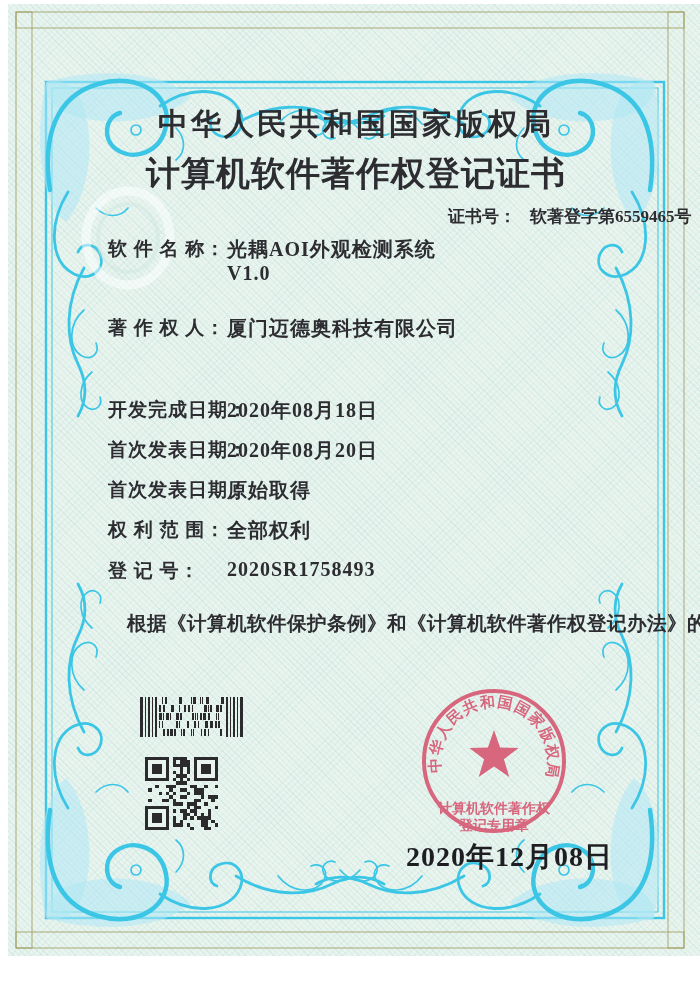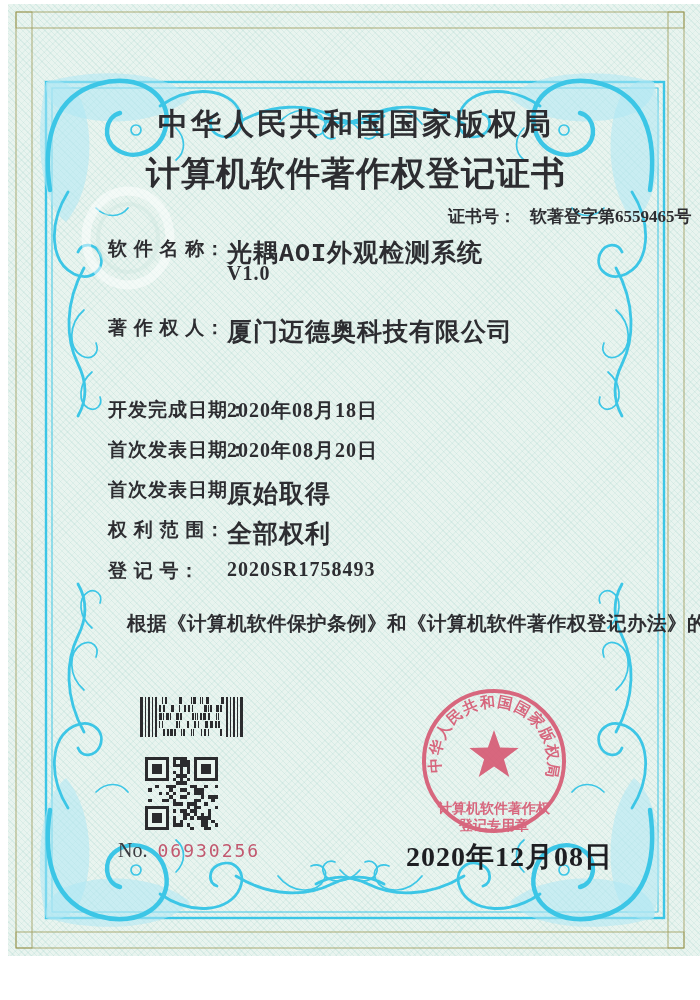--- a/index.html
+++ b/index.html
@@ -21,22 +21,22 @@
   .w4{stroke-width:4.5}.w3{stroke-width:2.8}.w2{stroke-width:1.7}.w1{stroke-width:1}
   .txt{position:absolute;z-index:2;color:var(--text-dark,#2d2d31);white-space:nowrap;text-align:center;}
   .center{left:0;right:0;text-align:center;}
   .authority{top:100px;font-size:30px;font-weight:700;letter-spacing:3px;}
   .cert-title{top:147px;font-size:34px;font-weight:700;letter-spacing:1px;}
   .certno{top:201px;left:440px;font-size:17px;font-weight:700;}
   .certno .gap{display:inline-block;width:14px;}
   .row{position:absolute;left:0;top:0;width:100%;}
   .lbl{position:absolute;left:85px;font-family:Liberation Serif, serif;
     font-weight:700;font-size:19px;letter-spacing:1px;padding-left:15px;}
-  .val{position:absolute;left:219px;font-family:Liberation Mono, monospace;
-    font-weight:700;font-size:25px;letter-spacing:1px;}
+  .val{position:absolute;left:219px;font-family:Liberation Serif, serif;
+    font-weight:700;font-size:20px;letter-spacing:1px;}
   .val.serif{font-family:"Liberation Serif","DejaVu Serif",serif;font-size:20px;text-align:center;}
   .statement{font-size:19.5px;font-weight:700;letter-spacing:.5px;left:79px;}
   .st1{top:606px;padding-left:40px;}
   .st2{top:644px;}
   .serial{top:835px;left:110px;font-size:20px;color:#3b3b40;}
   .serial .num{font-family:"DejaVu Sans Mono","Liberation Mono",monospace;
     font-size:18px;letter-spacing:2px;color:var(--serial-pink,#c2586f);margin-left:10px;}
   .issue-date{top:834px;left:398px;width:176px;text-align:center;
     font-size:28px;font-weight:700;letter-spacing:1px;color:#1e1e22;}
   .codebox{position:absolute;z-index:2;}
@@ -316,23 +316,20 @@
           <rect x="1" y="1" width="5" height="5" fill="#e9f4ef"></rect>
           <rect x="2" y="2" width="3" height="3" fill="#2b2b2e"></rect>
           <rect x="14" y="0" width="7" height="7" fill="#2b2b2e"></rect>
           <rect x="15" y="1" width="5" height="5" fill="#e9f4ef"></rect>
           <rect x="16" y="2" width="3" height="3" fill="#2b2b2e"></rect>
           <rect x="0" y="14" width="7" height="7" fill="#2b2b2e"></rect>
           <rect x="1" y="15" width="5" height="5" fill="#e9f4ef"></rect>
           <rect x="2" y="16" width="3" height="3" fill="#2b2b2e"></rect>
         </svg></div>
 
-    <div class="txt serial">
-      <span>No.</span><span class="num">06930256</span>
-    </div>
 
     <div class="sealbox">
       <svg width="176" height="176" viewBox="0 0 176 176">
         <g opacity="0.88">
           <circle cx="88" cy="85" r="70" fill="none" stroke="var(--seal-red,#d6546f)" stroke-width="4"></circle>
           <path id="ringPath" fill="none" d="M37.3,103.5 A54,54 0 1 1 138.7,103.5"></path>
           <text class="seal-text" style="font-size:15px;letter-spacing:1.5px" transform="rotate(3 88 85)">
             <textPath href="#ringPath" startOffset="50%" text-anchor="middle">中华人民共和国国家版权局</textPath>
           </text>
           <path fill="var(--seal-red,#d6546f)" d="M88,54 L94.1,71.6 L112.7,72 L97.9,83.2 L103.3,101 L88,90.4 L72.7,101 L78.1,83.2 L63.3,72 L81.9,71.6 Z"></path>

